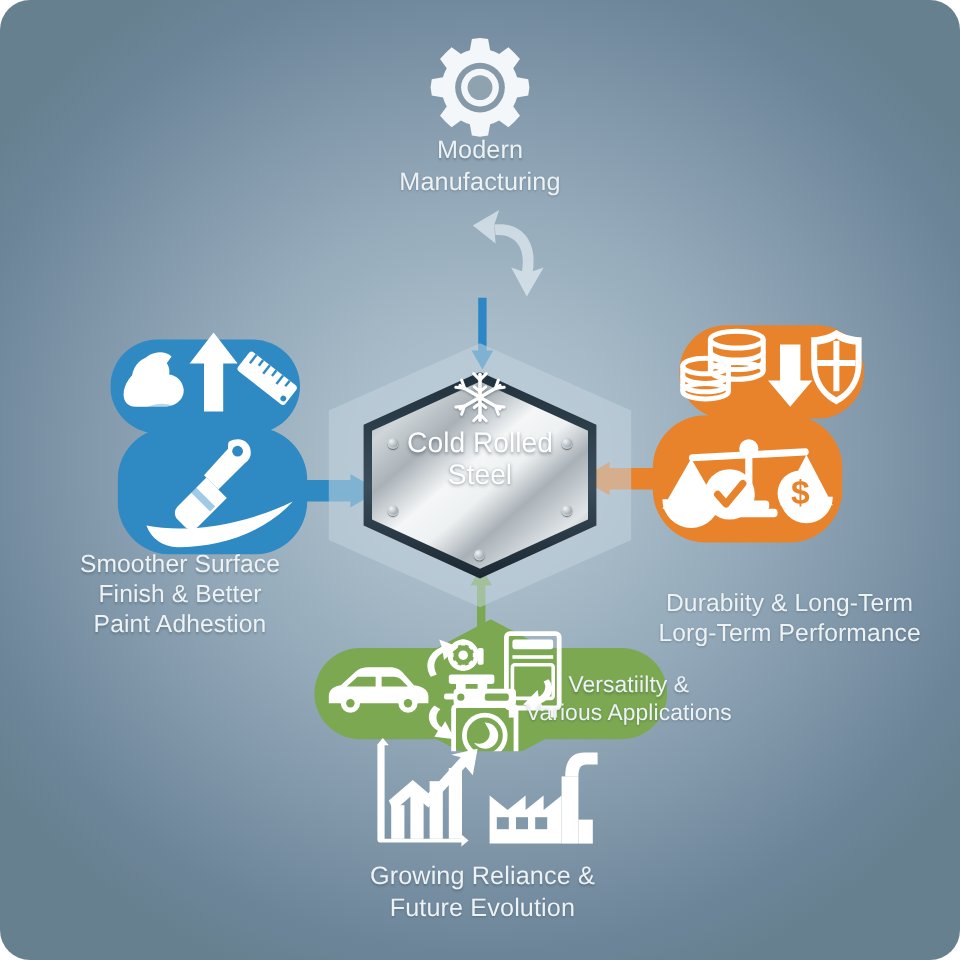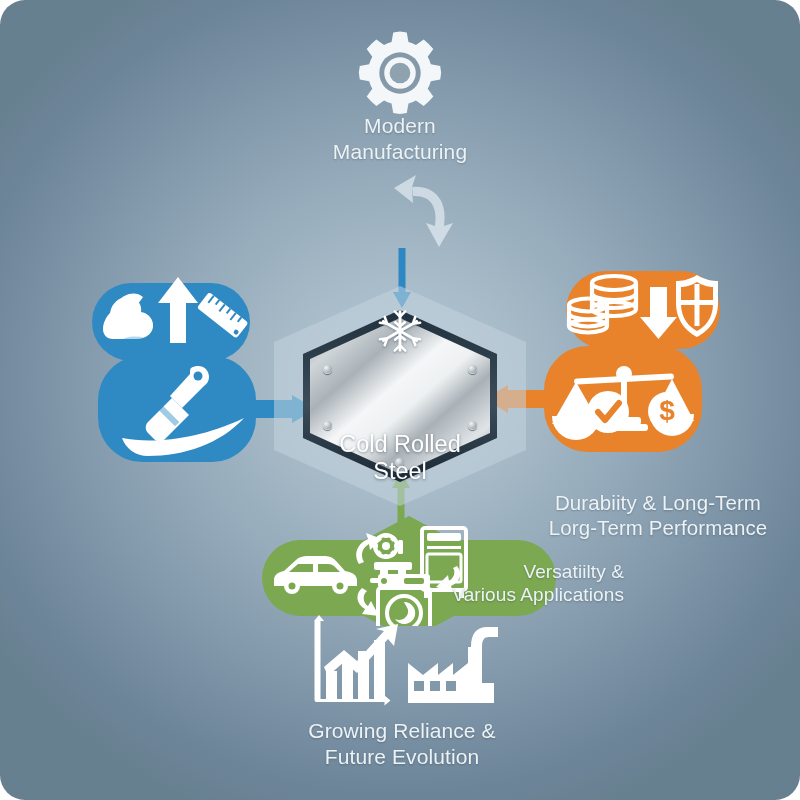--- a/index.html
+++ b/index.html
@@ -60,21 +60,21 @@
     box-shadow: 0 1px 1px rgba(0,0,0,.45), inset 0 -1px 1px rgba(255,255,255,.5);
   }
 
   #hex-text {
     position: absolute;
     left: 0; top: 0;
     width: 200px; height: 176px;
     display: flex;
     flex-direction: column;
     align-items: center;
-    justify-content: space-between;
+    justify-content: flex-start;
     pointer-events: none;
   }
   #snowflake {
     margin-bottom: 1px;
     filter: drop-shadow(0 1px 1px rgba(60,75,90,.45));
   }
   #hex-title {
     color: #ffffff;
     font-size: 23.5px;
     font-weight: 400;
@@ -82,21 +82,21 @@
     text-align: center;
     white-space: pre-line;
     text-shadow: 0 1px 3px rgba(45,60,75,.55);
     margin-top: 1px;
   }
 
   
   #label-top     { font-size: 21px; }
   #label-left    { font-size: 20.5px; }
   #label-right   { font-size: 20.5px; }
-  #label-green   { font-size: 19px; text-align: right; }
+  #label-green   { font-size: 19px; text-align: center; }
   #label-bottom  { font-size: 21px; }
 </style>
 </head>
 <body>
 
 <div id="stage">
 
   <div class="abs" style="left:355px; top:28px; width:90px; height:90px;">
     <svg width="90" height="90" viewBox="0 0 100 100">
       <path fill="#f4f7f9" d="M50 4 l7.5 1.1 1.9 10.4 a35 35 0 0 1 8.3 3.45 l8.6-6.2 5.6 5.1 5.1 5.6 -6.2 8.6 a35 35 0 0 1 3.45 8.3 l10.4 1.9 1.1 7.5 -1.1 7.5 -10.4 1.9 a35 35 0 0 1 -3.45 8.3 l6.2 8.6 -5.1 5.6 -5.6 5.1 -8.6-6.2 a35 35 0 0 1 -8.3 3.45 l-1.9 10.4 -7.5 1.1 -7.5-1.1 -1.9-10.4 a35 35 0 0 1 -8.3-3.45 l-8.6 6.2 -5.6-5.1 -5.1-5.6 6.2-8.6 a35 35 0 0 1 -3.45-8.3 l-10.4-1.9 -1.1-7.5 1.1-7.5 10.4-1.9 a35 35 0 0 1 3.45-8.3 l-6.2-8.6 5.1-5.6 5.6-5.1 8.6 6.2 a35 35 0 0 1 8.3-3.45 l1.9-10.4z"></path>
@@ -159,20 +159,23 @@
         <path d="M93 12 c9-5 18 0 18 9 c0 4-2 7-5 9 l-22 22 -12-12 20-22 c0-3 0-5 1-6z"></path>
         <circle cx="100" cy="20" r="4.5" fill="#2f8ac4"></circle>
         <path d="M74 42 l17 17 -24 24 c-3 3-8 3-11 0 l-6-6 c-3-3-3-8 0-11z"></path>
         <rect x="57" y="56" width="26" height="6" transform="rotate(45 70 59)" fill="#2f8ac4" opacity=".45"></rect>
       </g>
 
       <path fill="#ffffff" d="M24 82 c30 6 76 2 122-20 c-24 26-60 38-96 38 c-12 0-22-7-26-18z"></path>
     </svg>
   </div>
 
+  <div class="label" id="label-left" style="left:28px; top:458px; width:244px;">Smoother Surface
+Finish &amp; Better
+Paint Adhestion</div>
 
   <div class="abs" style="left:566px; top:265px; width:154px; height:84px;">
     <svg width="154" height="84" viewBox="0 0 154 84">
       <rect x="0" y="6" width="154" height="78" rx="39" fill="#e8822b"></rect>
 
       <g fill="none" stroke="#ffffff" stroke-width="4.2">
         <ellipse cx="48" cy="18" rx="22" ry="7"></ellipse>
         <path d="M26 18 v26"></path>
           <path d="M70 18 v26"></path>
         <ellipse cx="48" cy="44" rx="22" ry="7"></ellipse>

